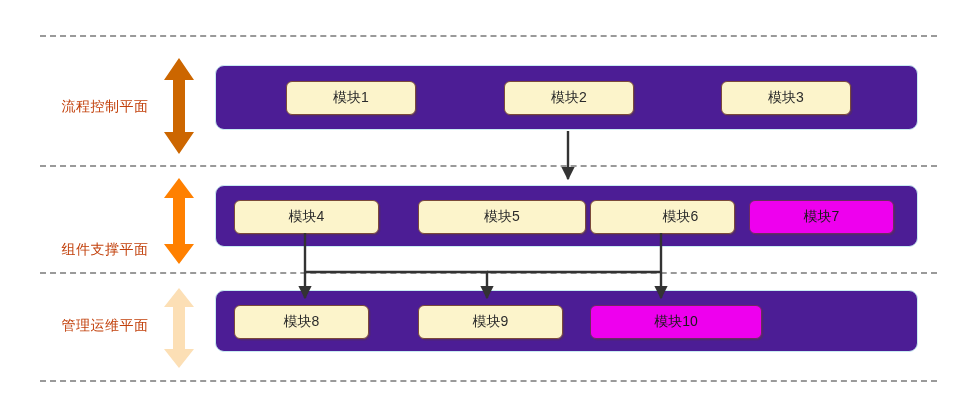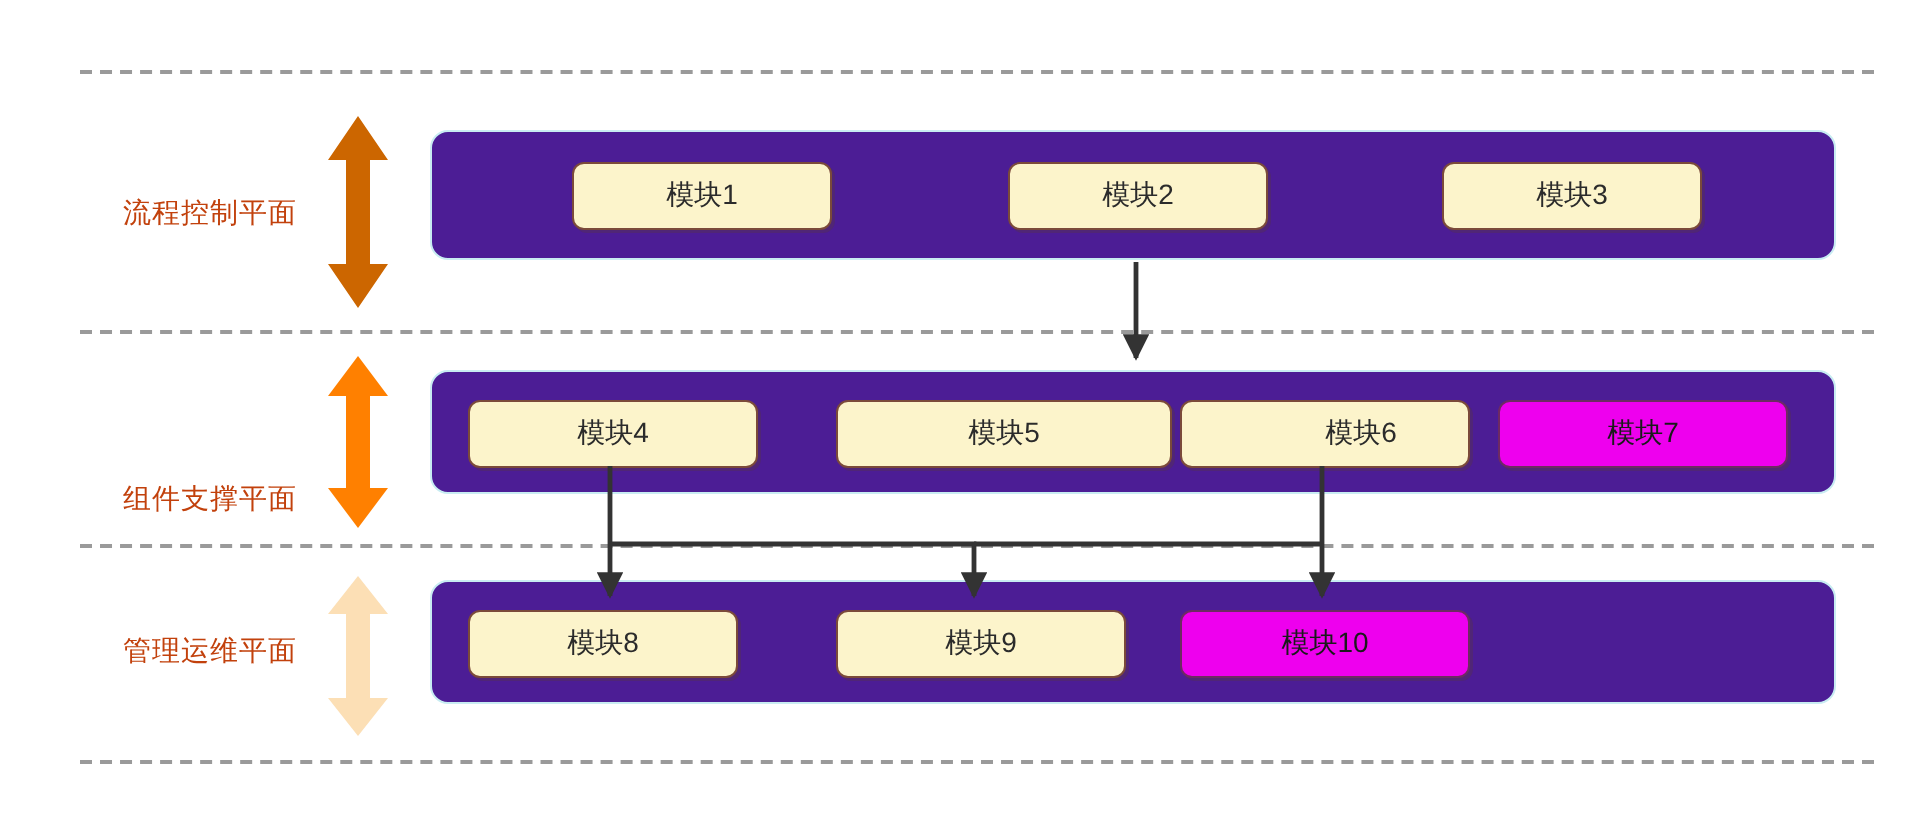--- a/index.html
+++ b/index.html
@@ -106,21 +106,21 @@
 
   <div class="dbl-arrow" style="left:163px;top:288px;height:80px;">
     <svg viewBox="0 0 32 80" preserveAspectRatio="none" aria-hidden="true">
       <polygon points="16,0 31,19 22,19 22,61 31,61 16,80 1,61 10,61 10,19 1,19" fill="#FCDFB5"></polygon>
     </svg>
   </div>
 
   <div class="plane-box" style="left:215px;top:290px;width:703px;height:62px;">
     <div class="module" style="left:18px;top:14px;width:135px;">模块8</div>
     <div class="module" style="left:202px;top:14px;width:145px;">模块9</div>
-    <div class="module magenta" style="left:374px;top:14px;width:145px;">模块10</div>
+    <div class="module magenta" style="left:374px;top:14px;width:172px;">模块10</div>
   </div>
 
   <svg id="wires" viewBox="0 0 959 415">
     <defs>
       <marker id="ah" viewBox="0 0 10 10" refX="9" refY="5" markerWidth="5.5" markerHeight="5.5" orient="auto-start-reverse">
         <path d="M0,0 L10,5 L0,10 z" fill="#333333"></path>
       </marker>
     </defs>
 
     <g>

